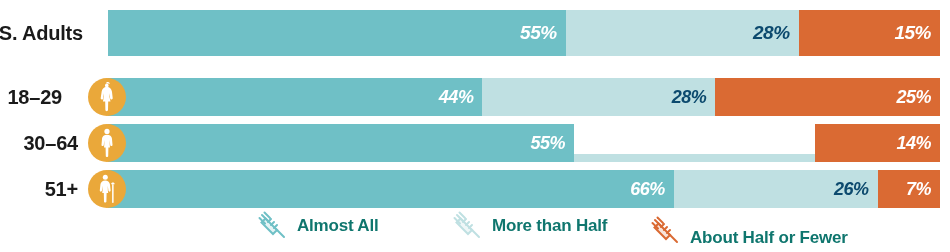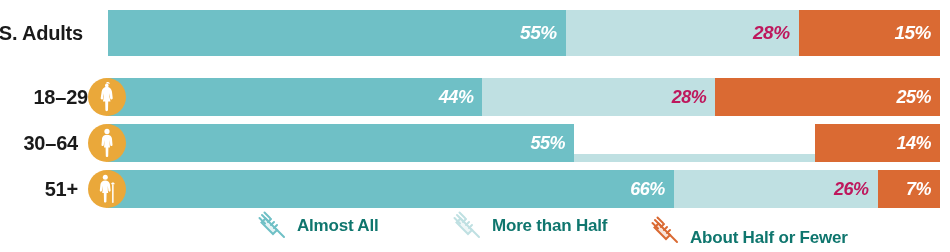--- a/index.html
+++ b/index.html
@@ -88,21 +88,21 @@
     font-weight: bold;
     font-style: italic;
     letter-spacing: -0.5px;
     padding-right: 9px;
     white-space: nowrap;
   }
   .seg-almost   { background: #6fc0c6; }
   .seg-more     { background: #bfe0e2; }
   .seg-about    { background: #da6a33; }
   .lbl-light    { color: #ffffff; }
-  .lbl-dark     { color: #be185d; }
+  .lbl-dark     { color: #0c4a6e; }
 
   
   .legend {
     position: absolute;
     left: 0;
     bottom: 4px;
     width: 950px;
     height: 44px;
     display: flex;
     align-items: center;
@@ -140,21 +140,21 @@
         <span class="seg-label lbl-dark" style="font-size:19px;">28%</span>
       </div>
       <div class="seg seg-about" style="width:17%;">
         <span class="seg-label lbl-light" style="font-size:19px;">15%</span>
       </div>
     </div>
   </div>
 
   <div class="row" style="top:78px;height:38px;">
     <div class="label-zone">
-      <div class="row-label" style="font-size:20px;right:0;">18–29</div>
+      <div class="row-label" style="font-size:20px;right:26px;">18–29</div>
     </div>
     <div class="person-badge" style="left:88px;">
       <svg width="22" height="30" viewBox="0 0 22 30" aria-hidden="true">
         <path fill="#ffffff" d="M11 1.2c-1.1 0-2 1-2 2.3 0 .6.2 1.1.5 1.5-.9.3-1.6.7-2.1 1.2C6.3 7.2 5.8 8.6 5.6 10l-.9 6.1c-.1.8.4 1.4 1.1 1.5.7.1 1.3-.4 1.4-1.1l.8-5.2v3.3l-1.1 4.9h2.3l.2 8.5c0 .7.6 1.2 1.3 1.2s1.2-.5 1.3-1.2l.2-8.5h2.3l-1.1-4.9v-3.3l.8 5.2c.1.7.7 1.2 1.4 1.1.7-.1 1.2-.7 1.1-1.5L16 10c-.2-1.4-.7-2.8-1.8-3.8-.5-.5-1.2-.9-2.1-1.2.3-.4.5-.9.5-1.5 0-1.3-.9-2.3-2-2.3z"></path>
         <path fill="#ffffff" d="M11.2 0c1.1 0 2.2.5 2.6 1.3.2.4-.2.6-.6.4-.5-.3-1.3-.5-2.1-.5-.6 0-.9-.3-.8-.7.1-.3.5-.5.9-.5z"></path>
       </svg>
     </div>
     <div class="bar" style="left:108px;top:0;width:832px;height:38px;">
       <div class="seg seg-almost" style="width:45%;">
         <span class="seg-label lbl-light" style="font-size:18px;margin-left:20px;">44%</span>

